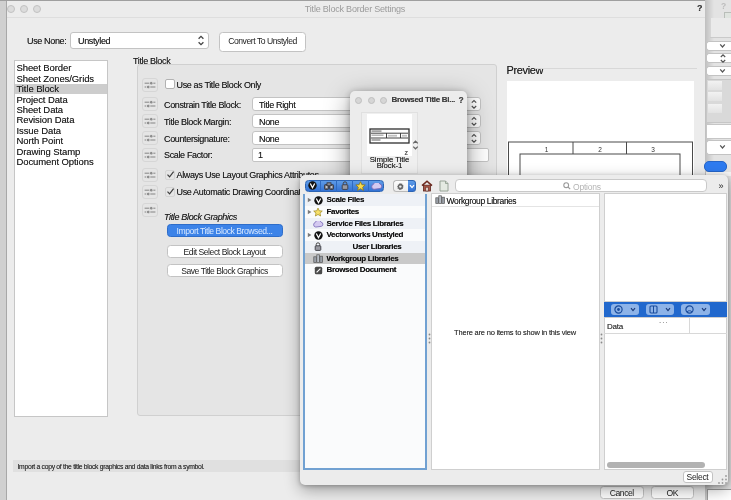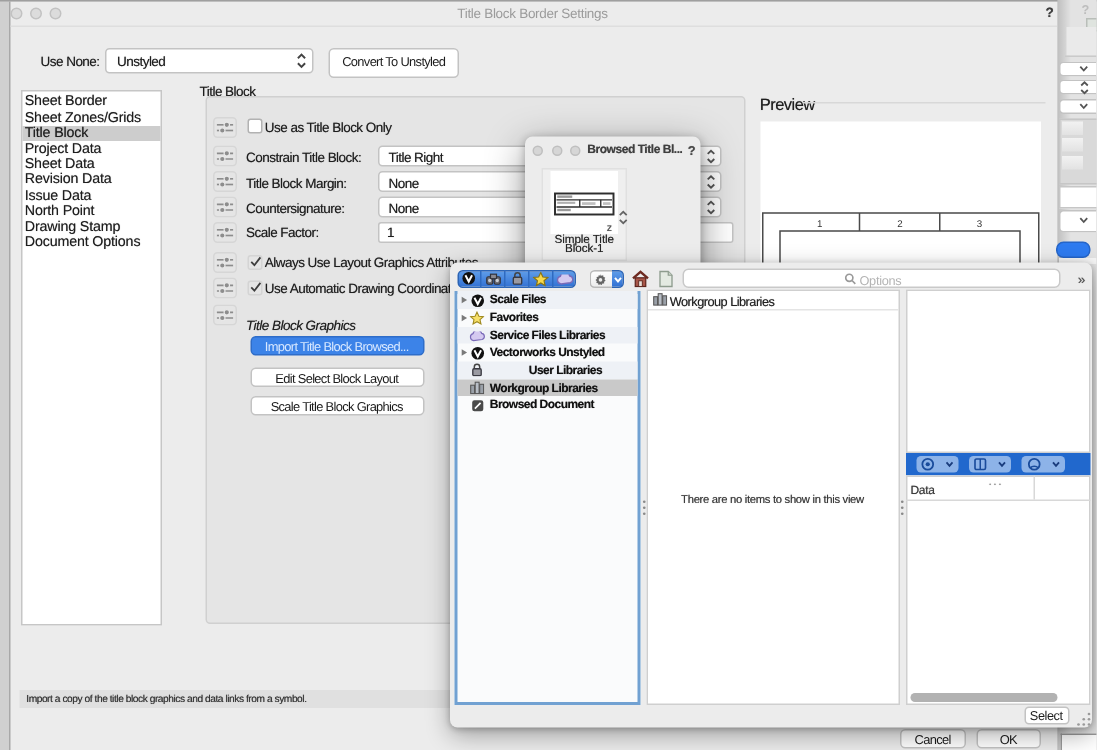--- a/index.html
+++ b/index.html
@@ -136,21 +136,21 @@
 <div class="cb" style="left:165px;top:186.5px;background:transparent;border-color:#d4d4d4;"></div>
 <svg class="ab" style="left:165px;top:185.5px;width:11px;height:11px;" viewBox="0 0 11 11">
     <path d="M2.5 5.6 L4.6 7.8 L8.6 2.6" fill="none" stroke="#3e3e3e" stroke-width="1.2"></path>
   </svg>
 <div class="txt" style="left:176.5px;top:187px;font-size:9px;letter-spacing:-0.35px;">Use Automatic Drawing Coordinates</div>
 
 <div class="txt" style="left:164px;top:212px;font-size:9px;letter-spacing:-0.35px;font-style:italic;">Title Block Graphics</div>
 
 <div class="btn" style="left:166.5px;top:223.5px;width:116px;height:13px;background:#3c83e8;border-color:#2e6dc9;color:#d8e8ff;font-size:8.6px;letter-spacing:-0.45px;line-height:12px;">Import Title Block Browsed...</div>
 <div class="btn" style="left:166.5px;top:244.5px;width:116px;height:13px;font-size:8.6px;letter-spacing:-0.45px;line-height:12px;">Edit Select Block Layout</div>
-<div class="btn" style="left:166.5px;top:264px;width:116px;height:13px;font-size:8.6px;letter-spacing:-0.45px;line-height:12px;">Scale Title Block Graphics</div>
+<div class="btn" style="left:166.5px;top:264px;width:116px;height:13px;font-size:8.6px;letter-spacing:-0.45px;line-height:12px;">Save Title Block Graphics</div>
 
 <div class="txt" style="left:506.5px;top:63.5px;font-size:11px;letter-spacing:-0.35px;">Preview</div>
 <div class="ab" style="left:535px;top:68px;width:162px;height:1px;background:#d8d8d8;"></div>
 <div class="ab" style="left:507px;top:81px;width:186.5px;height:95px;background:#fff;"></div>
 <svg class="ab" style="left:507px;top:81px;width:186.5px;height:95px;" viewBox="0 0 186.5 95">
  <rect x="1.5" y="61" width="184" height="60" fill="none" stroke="#4a4a4a" stroke-width="1"></rect>
  <rect x="13" y="73" width="160" height="60" fill="none" stroke="#4a4a4a" stroke-width="1"></rect>
  <line x1="66" y1="61" x2="66" y2="73" stroke="#4a4a4a" stroke-width="1"></line>
  <line x1="119.5" y1="61" x2="119.5" y2="73" stroke="#4a4a4a" stroke-width="1"></line>
  <text x="39.5" y="70.5" font-size="6.5" font-family="Liberation Sans" fill="#333" text-anchor="middle">1</text>

